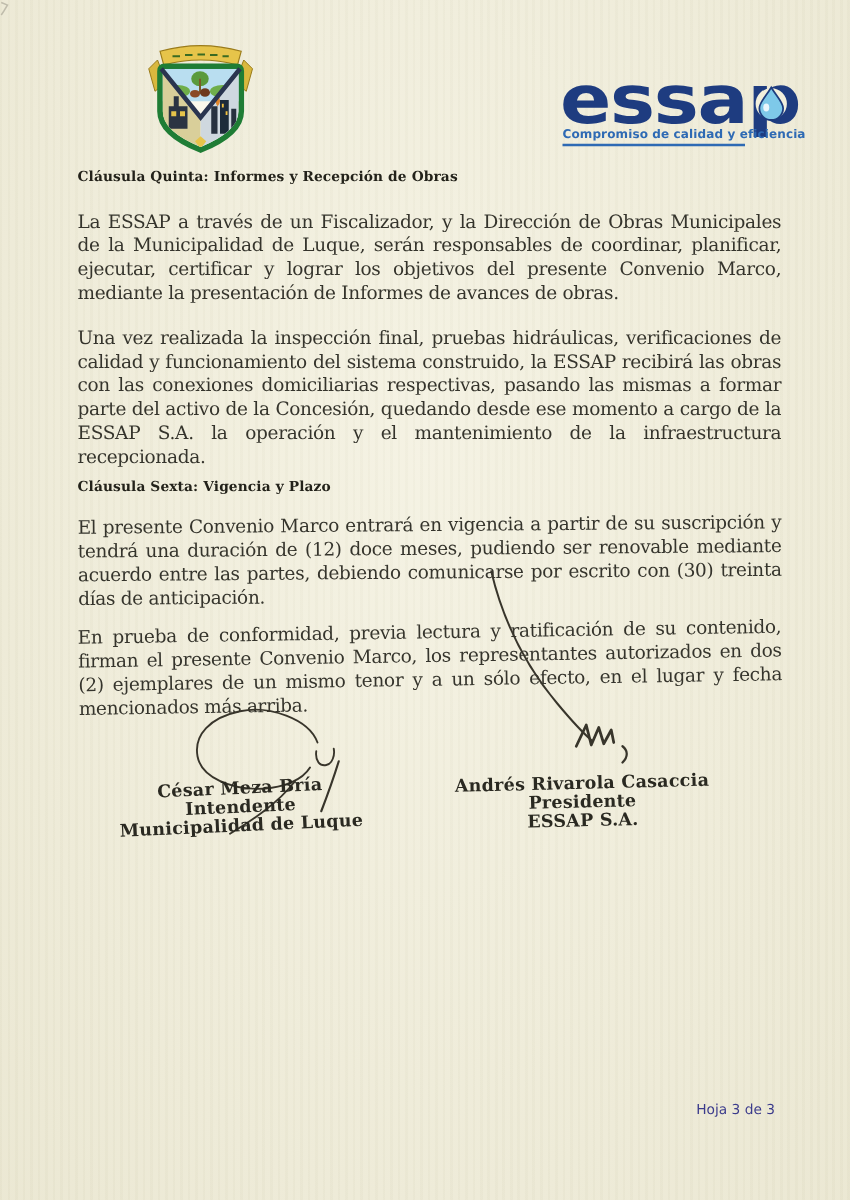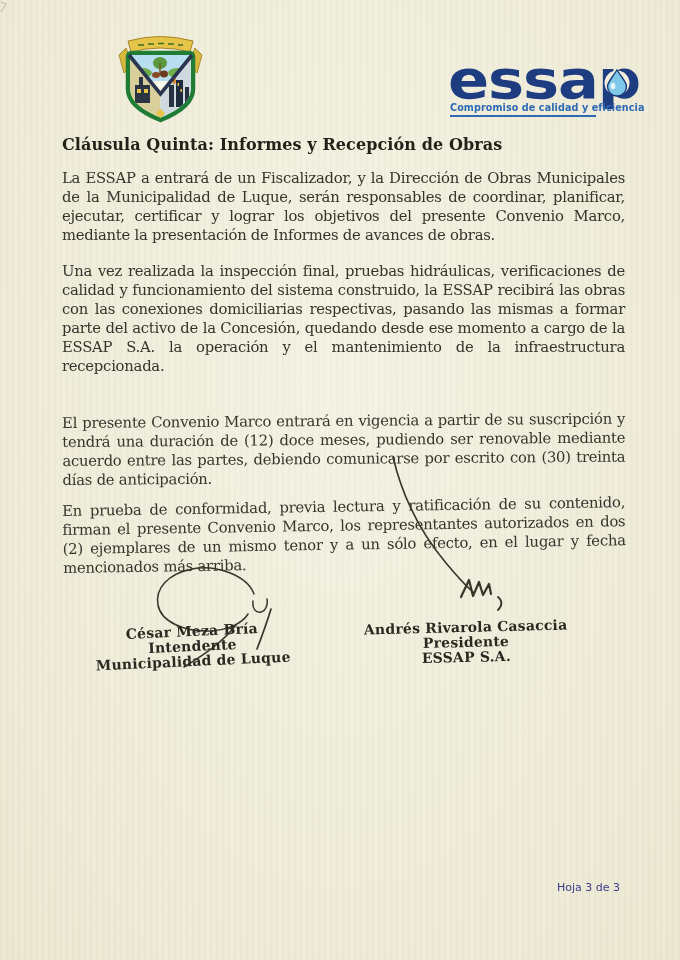--- a/index.html
+++ b/index.html
@@ -20,21 +20,21 @@
   .essap-logo { left:448px; top:55px; width:205px; height:64px; }
   .essap-tagline {
     position:absolute; left:2px; top:47px; width:146px;
     font-family:"DejaVu Sans", sans-serif; font-size:9.6px; font-weight:bold;
     color:#2e6ab4; letter-spacing:0.1px; white-space:nowrap;
     border-bottom:2px solid #2e6ab4; padding-bottom:2px;
   }
 
   
   .heading {
-    left:62px; width:565px; font-size:16px; font-weight:bold; color:#23221a;
+    left:62px; width:565px; font-size:11px; font-weight:bold; color:#23221a;
     letter-spacing:0.1px; white-space:nowrap;
   }
   .para {
     left:62px; width:563px; font-size:14.8px; line-height:19px;
     text-align:justify; letter-spacing:-0.25px; color:#35342c;
     transform-origin:0 0;
   }
   .h1 { top:135px; }
   .p1 { top:168px; }
   .p2 { top:261px; }
@@ -116,23 +116,24 @@
     <svg width="205" height="64" viewBox="0 0 205 64">
       <text x="0" y="43" font-family="DejaVu Sans, sans-serif" font-size="54" font-weight="bold" fill="#1e3c80" letter-spacing="-1" textLength="192" lengthAdjust="spacingAndGlyphs">essap</text>
       <circle cx="169" cy="28" r="12.5" fill="#f2efdc"></circle>
       <path d="M169,15 C164,23 159.5,27 159.5,31.5 A9.5,9.5 0 0 0 178.5,31.5 C178.5,27 174,23 169,15 Z" fill="#7ec9e9" stroke="#1d3c7e" stroke-width="1.4"></path>
       <ellipse cx="165" cy="31" rx="2.4" ry="3.2" fill="#e8f6fc"></ellipse>
     </svg>
     <div class="essap-tagline">Compromiso de calidad y eficiencia</div>
   </div>
 
   <div class="abs heading h1">Cláusula Quinta: Informes y Recepción de Obras</div>
-  <div class="abs para p1">La ESSAP a entrará de un Fiscalizador, y la Dirección de Obras Municipales de la Municipalidad de Luque, serán responsables de coordinar, planificar, ejecutar, certificar y lograr los objetivos del presente Convenio Marco, mediante la presentación de Informes de avances de obras.</div>
+  <div class="abs para p1">La ESSAP a través de un Fiscalizador, y la Dirección de Obras Municipales de la Municipalidad de Luque, serán responsables de coordinar, planificar, ejecutar, certificar y lograr los objetivos del presente Convenio Marco, mediante la presentación de Informes de avances de obras.</div>
   <div class="abs para p2">Una vez realizada la inspección final, pruebas hidráulicas, verificaciones de calidad y funcionamiento del sistema construido, la ESSAP recibirá las obras con las conexiones domiciliarias respectivas, pasando las mismas a formar parte del activo de la Concesión, quedando desde ese momento a cargo de la ESSAP S.A. la operación y el mantenimiento de la infraestructura recepcionada.</div>
 
+  <div class="abs heading h2">Cláusula Sexta: Vigencia y Plazo</div>
   <div class="abs para p3">El presente Convenio Marco entrará en vigencia a partir de su suscripción y tendrá una duración de (12) doce meses, pudiendo ser renovable mediante acuerdo entre las partes, debiendo comunicarse por escrito con (30) treinta días de anticipación.</div>
   <div class="abs para p4">En prueba de conformidad, previa lectura y ratificación de su contenido, firman el presente Convenio Marco, los representantes autorizados en dos (2) ejemplares de un mismo tenor y a un sólo efecto, en el lugar y fecha mencionados más arriba.</div>
 
   <svg class="abs ink" viewBox="0 0 680 960">
     <g stroke="#38352b" fill="none" stroke-linecap="round" stroke-linejoin="round">
 
       <g>
         <path stroke-width="1.6" d="M393,457 C402,495 420,532 446,563 C456,575 466,586 473,592"></path>
         <path stroke-width="2.2" d="M461,597 L469,580 L473,596 L479,582 L483,595 L489,584 L491,594"></path>
         <path stroke-width="1.8" d="M498,597 C502,600 503,605 498,610"></path>

